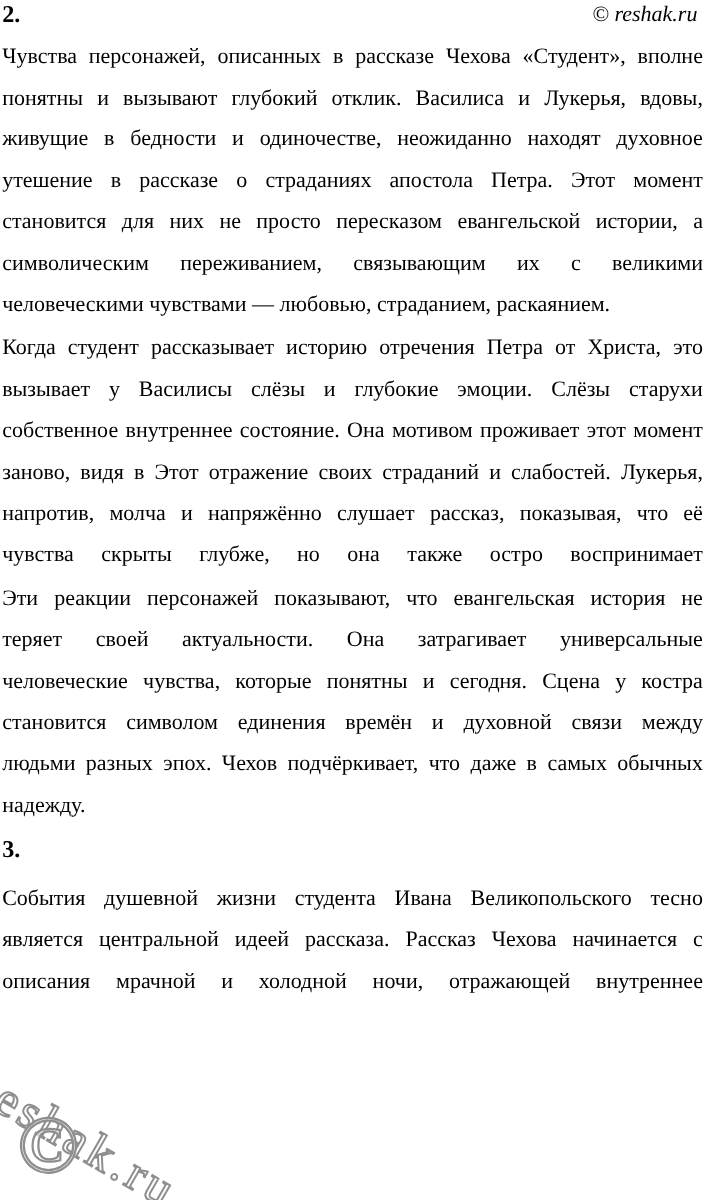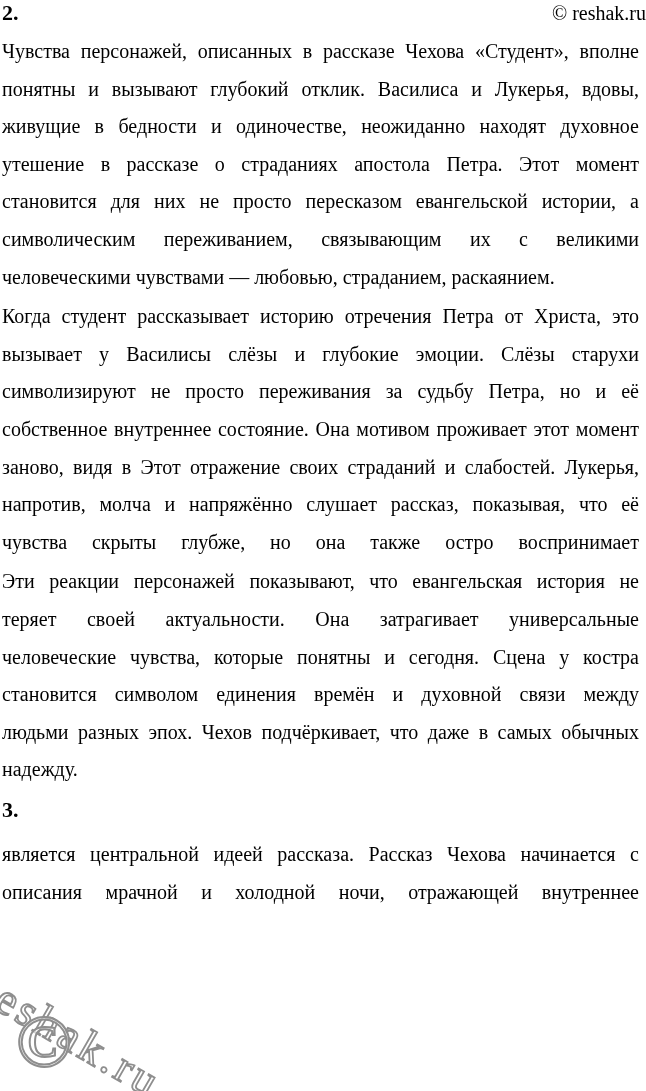--- a/index.html
+++ b/index.html
@@ -14,23 +14,24 @@
   }
   .hdr-num {
     position: absolute;
     top: 0px; left: 2px;
     font-size: 22px;
     font-weight: bold;
     line-height: 26px;
   }
   .hdr-copy {
     position: absolute;
-    top: 1px; right: 0;
+    top: 1px; right: 12px;
     font-size: 20px;
     line-height: 24px;
+    font-style: italic;
   }
   .content {
     position: absolute;
     top: 33px; left: 2px; right: 3px;
     font-size: 20px;
     line-height: 37.6px;
   }
   .para { margin: 0 4px 2px 0; }
   .line {
     text-align: justify;
@@ -87,39 +88,39 @@
       <div class="line">живущие в бедности и одиночестве, неожиданно находят духовное</div>
       <div class="line">утешение в рассказе о страданиях апостола Петра. Этот момент</div>
       <div class="line">становится для них не просто пересказом евангельской истории, а</div>
       <div class="line">символическим переживанием, связывающим их с великими</div>
       <div class="line last">человеческими чувствами — любовью, страданием, раскаянием.</div>
     </div>
 
     <div class="para">
       <div class="line">Когда студент рассказывает историю отречения Петра от Христа, это</div>
       <div class="line">вызывает у Василисы слёзы и глубокие эмоции. Слёзы старухи</div>
-      <div class="line">символизируют не просто переживания за судьбу Петра, но и её</div>
       <div class="line">собственное внутреннее состояние. Она мотивом проживает этот момент</div>
       <div class="line">заново, видя в Этот отражение своих страданий и слабостей. Лукерья,</div>
       <div class="line">напротив, молча и напряжённо слушает рассказ, показывая, что её</div>
       <div class="line">чувства скрыты глубже, но она также остро воспринимает</div>
     </div>
 
     <div class="para">
       <div class="line">Эти реакции персонажей показывают, что евангельская история не</div>
       <div class="line">теряет своей актуальности. Она затрагивает универсальные</div>
       <div class="line">человеческие чувства, которые понятны и сегодня. Сцена у костра</div>
       <div class="line">становится символом единения времён и духовной связи между</div>
       <div class="line">людьми разных эпох. Чехов подчёркивает, что даже в самых обычных</div>
       <div class="line last">надежду.</div>
     </div>
 
     <div class="sec-num">3.</div>
 
     <div class="para">
+      <div class="line">События душевной жизни студента Ивана Великопольского тесно</div>
       <div class="line">является центральной идеей рассказа. Рассказ Чехова начинается с</div>
       <div class="line">описания мрачной и холодной ночи, отражающей внутреннее</div>
     </div>
 
   </div>
 
   <div class="watermark-text">reshak.ru</div>
   <div class="watermark-c">©</div>
 
 </div>

